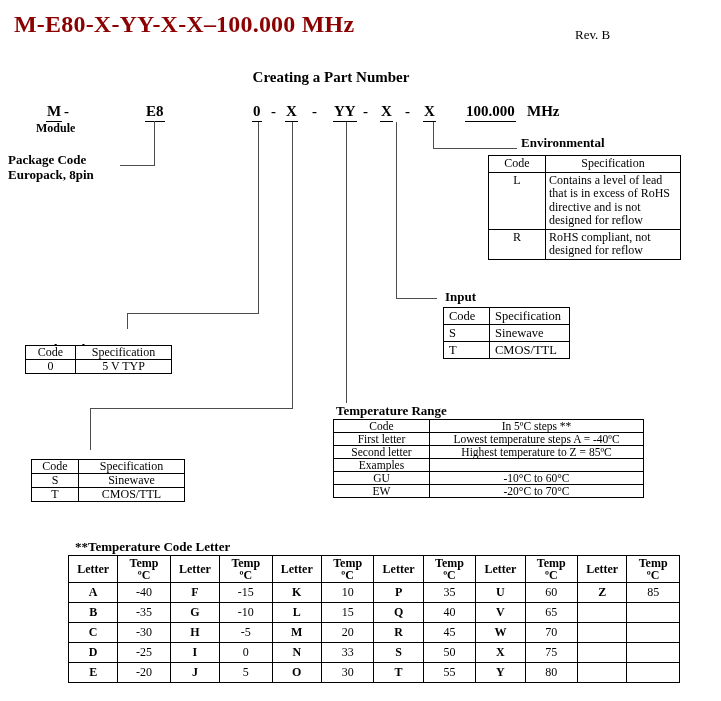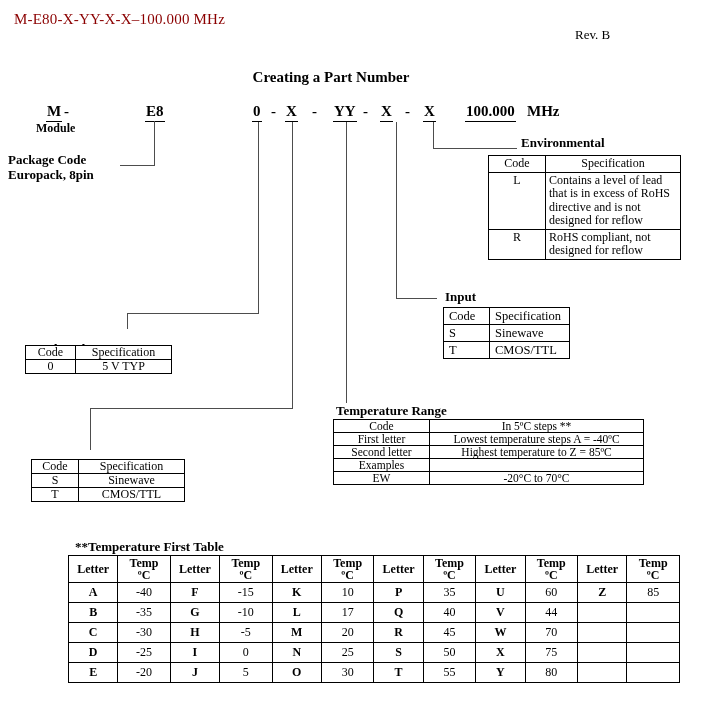--- a/index.html
+++ b/index.html
@@ -1,20 +1,20 @@
 <!DOCTYPE html>
 <html><head>
 <meta charset="utf-8">
 <style>
   html,body{margin:0;padding:0;background:#fff;}
   .page{position:relative;width:721px;height:701px;background:#ffffff;
         font-family:"Liberation Serif",serif;color:#000;overflow:hidden;}
   .abs{position:absolute;}
   
-  .doc-title{left:14px;top:11px;font-size:15px;font-weight:normal;color:#8B0000;letter-spacing:.2px;}
+  .doc-title{left:14px;top:11px;font-size:24px;font-weight:bold;color:#8B0000;letter-spacing:.2px;}
   .rev{left:575px;top:15px;font-size:13px;margin-top:12px;}
   .main-heading{left:0;top:69px;width:662px;text-align:center;font-size:15px;font-weight:bold;}
   
   .pn{top:103px;font-size:15px;font-weight:bold;white-space:nowrap;}
   .pn.u{border-bottom:1.6px solid #000;padding:0 1px 1px 1px;}
   .small-label{font-size:12px;font-weight:bold;}
   .pkg-label{left:8px;top:152px;font-size:13px;font-weight:bold;line-height:15px;}
   
   .line{position:absolute;background:#4d4d4d;}
   .v{width:1px;}
@@ -175,20 +175,24 @@
     </tr>
     <tr>
       <td>Second letter</td>
       <td>Highest temperature to Z = 85ºC</td>
     </tr>
     <tr>
       <td>Examples</td>
       <td></td>
     </tr>
     <tr>
+      <td>GU</td>
+      <td>-10°C to 60°C</td>
+    </tr>
+    <tr>
       <td>EW</td>
       <td>-20°C to 70°C</td>
     </tr>
   </tbody>
     </table>
 
   <div class="tbl-title" style="left:63px;top:458px;">Output</div>
   <table class="t out-t">
     <colgroup>
         <col style="width:47px;">
@@ -203,21 +207,21 @@
       <td>S</td>
       <td>Sinewave</td>
     </tr>
     <tr>
       <td>T</td>
       <td>CMOS/TTL</td>
     </tr>
   </tbody>
     </table>
 
-  <div class="tbl-title tc-title abs">**Temperature First Table</div>
+  <div class="tbl-title tc-title abs">**Temperature Code Letter</div>
   <table class="t tc-t">
     <colgroup>
       <col style="width:45px;">
         <col style="width:48px;">
         <col style="width:45px;">
         <col style="width:48px;">
       <col style="width:45px;">
         <col style="width:48px;">
         <col style="width:45px;">
         <col style="width:48px;">
@@ -254,25 +258,25 @@
       <td class="data-cell">60</td>
       <td class="data-cell lt">Z</td>
       <td class="data-cell">85</td>
     </tr>
     <tr>
       <td class="data-cell lt">B</td>
       <td class="data-cell">-35</td>
       <td class="data-cell lt">G</td>
       <td class="data-cell">-10</td>
       <td class="data-cell lt">L</td>
-      <td class="data-cell">17</td>
+      <td class="data-cell">15</td>
       <td class="data-cell lt">Q</td>
       <td class="data-cell">40</td>
       <td class="data-cell lt">V</td>
-      <td class="data-cell">44</td>
+      <td class="data-cell">65</td>
       <td class="data-cell lt"></td>
       <td class="data-cell"></td>
     </tr>
     <tr>
       <td class="data-cell lt">C</td>
       <td class="data-cell">-30</td>
       <td class="data-cell lt">H</td>
       <td class="data-cell">-5</td>
       <td class="data-cell lt">M</td>
       <td class="data-cell">20</td>
@@ -282,21 +286,21 @@
       <td class="data-cell">70</td>
       <td class="data-cell lt"></td>
       <td class="data-cell"></td>
     </tr>
     <tr>
       <td class="data-cell lt">D</td>
       <td class="data-cell">-25</td>
       <td class="data-cell lt">I</td>
       <td class="data-cell">0</td>
       <td class="data-cell lt">N</td>
-      <td class="data-cell">25</td>
+      <td class="data-cell">33</td>
       <td class="data-cell lt">S</td>
       <td class="data-cell">50</td>
       <td class="data-cell lt">X</td>
       <td class="data-cell">75</td>
       <td class="data-cell lt"></td>
       <td class="data-cell"></td>
     </tr>
     <tr>
       <td class="data-cell lt">E</td>
       <td class="data-cell">-20</td>

